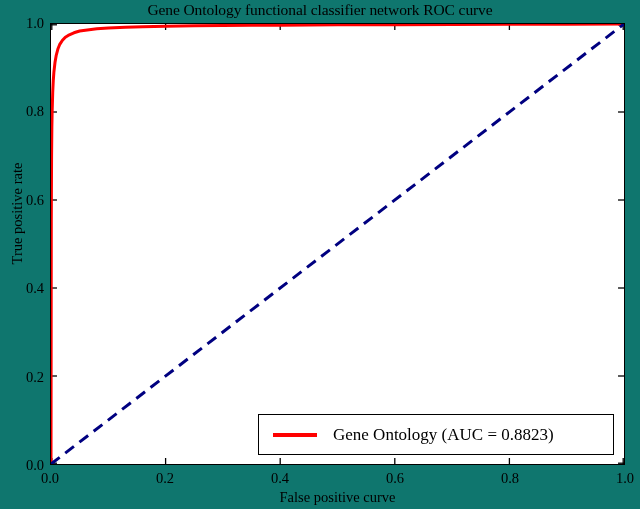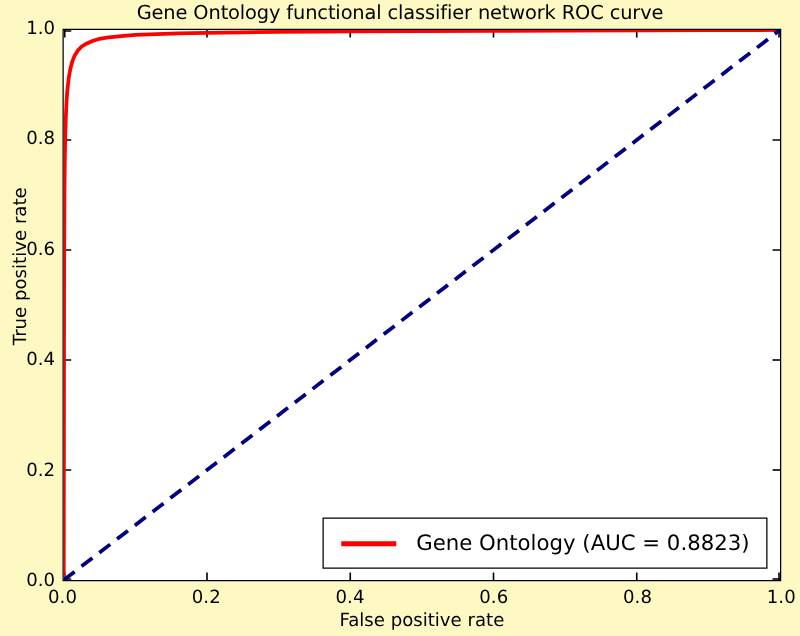--- a/index.html
+++ b/index.html
@@ -10,21 +10,22 @@
   body {
     width: 640px;
     height: 509px;
     font-family: "DejaVu Sans", sans-serif;
     overflow: hidden;
   }
   #figure {
     position: relative;
     width: 640px;
     height: 509px;
-    background: #fef9c3;
+    background: #0f766e;
+    font-family: Liberation Serif, serif;
   }
   #chart-title {
     position: absolute;
     left: 0;
     top: 1px;
     width: 640px;
     text-align: center;
     font-size: 15.5px;
     color: #000000;
     letter-spacing: -0.1px;
@@ -146,21 +147,21 @@
   <div id="xtick-holder">
       <div class="xtick-label" style="left: 50px;">0.0</div>
       <div class="xtick-label" style="left: 165px;">0.2</div>
       <div class="xtick-label" style="left: 280px;">0.4</div>
       <div class="xtick-label" style="left: 395px;">0.6</div>
       <div class="xtick-label" style="left: 510px;">0.8</div>
       <div class="xtick-label" style="left: 625px;">1.0</div>
     </div>
 
   <div id="ylabel">True positive rate</div>
-  <div id="xlabel">False positive rate</div>
+  <div id="xlabel">False positive curve</div>
 
   <div id="plot-area">
     <svg id="plot-svg" viewBox="0 0 575 442" preserveAspectRatio="none">
       <g id="ticks-group">
           <line x1="0.8" y1="442" x2="0.8" y2="436" stroke="#000000" stroke-width="1.3"></line>
           <line x1="0.8" y1="0" x2="0.8" y2="6" stroke="#000000" stroke-width="1.3"></line>
           <line x1="115" y1="442" x2="115" y2="436" stroke="#000000" stroke-width="1.3"></line>
           <line x1="115" y1="0" x2="115" y2="6" stroke="#000000" stroke-width="1.3"></line>
           <line x1="230" y1="442" x2="230" y2="436" stroke="#000000" stroke-width="1.3"></line>
           <line x1="230" y1="0" x2="230" y2="6" stroke="#000000" stroke-width="1.3"></line>

